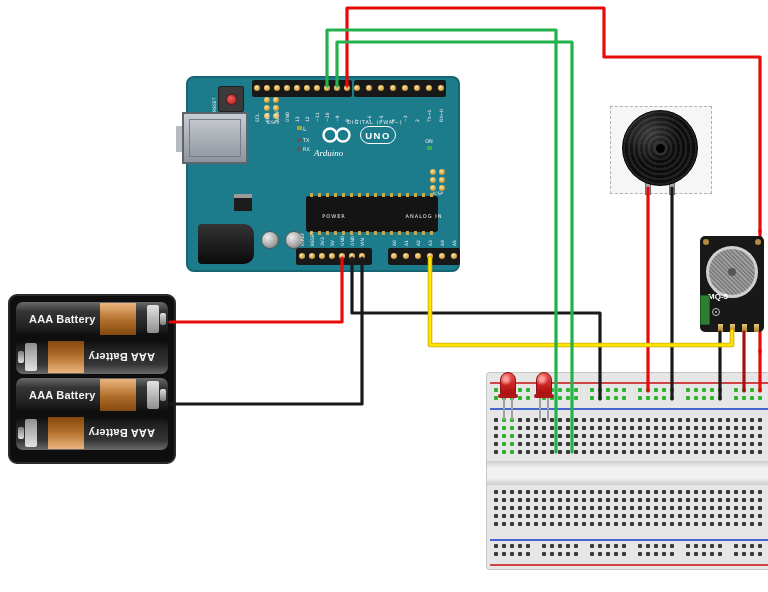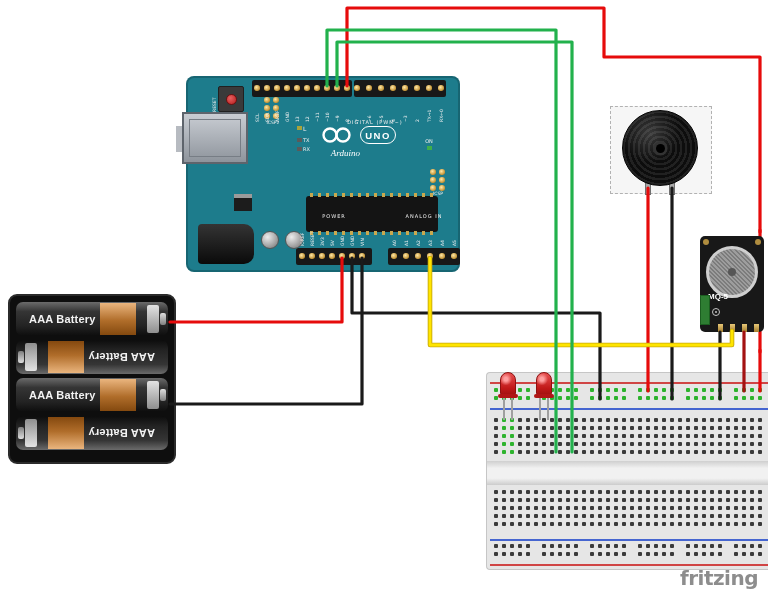--- a/index.html
+++ b/index.html
@@ -52,21 +52,21 @@
   .pin-dot{position:absolute;width:5.5px;height:5.5px;border-radius:50%;z-index:18;
     background:radial-gradient(circle at 40% 38%,#ffe9a8,#c99a3f 62%,#8a6a20);}
   .vpin{position:absolute;width:9px;height:24px;writing-mode:vertical-rl;transform:rotate(180deg);
     font-size:4.5px;line-height:9px;color:#f0f0f0;z-index:18;overflow:hidden;
     font-family:"DejaVu Sans",sans-serif;}
   .tinytext{position:absolute;color:#efefef;font-size:5px;letter-spacing:1px;text-align:center;z-index:18;
     font-family:"DejaVu Sans",sans-serif;}
   .uno-pill{position:absolute;left:360px;top:126px;width:36px;height:18px;border:1.5px solid #fff;
     border-radius:10px;color:#fff;font-size:9.5px;font-weight:bold;letter-spacing:1.5px;
     line-height:18px;text-align:center;z-index:18;box-sizing:border-box;}
-  .ard-italic{position:absolute;left:314px;top:148px;width:46px;text-align:right;color:#fff;
+  .ard-italic{position:absolute;left:314px;top:148px;width:46px;text-align:left;color:#fff;
     font-family:"Liberation Serif",serif;font-style:italic;font-size:9px;z-index:18;}
   .led-dot{position:absolute;width:5px;height:4px;z-index:18;}
 
   
   .breadboard{position:absolute;left:486px;top:372px;width:282px;height:198px;background:#e6e6e6;
     border:1px solid #c6c6c6;border-right:none;border-radius:4px 0 0 4px;z-index:10;box-sizing:border-box;}
   .bb-line{position:absolute;left:3px;right:0;height:1.6px;}
   .bb-trough{position:absolute;left:0;right:0;top:88px;height:24px;
     background:linear-gradient(180deg,#cfcfcf,#f1f1f1 30%,#f1f1f1 72%,#cccccc);}
   #bb-holes{position:absolute;left:0;top:0;width:768px;height:592px;z-index:11;}
@@ -782,14 +782,13 @@
       <polyline points="648,188 648,391" fill="none" stroke="#e60b0b" stroke-width="3.2" stroke-linecap="round" stroke-linejoin="round"></polyline>
       <polyline points="672,188 672,399" fill="none" stroke="#1a1a1a" stroke-width="3.2" stroke-linecap="round" stroke-linejoin="round"></polyline>
       <polyline points="720,332 720,399" fill="none" stroke="#1a1a1a" stroke-width="3.2" stroke-linecap="round" stroke-linejoin="round"></polyline>
       <polyline points="744,332 744,391" fill="none" stroke="#a31212" stroke-width="3.2" stroke-linecap="round" stroke-linejoin="round"></polyline>
       <polyline points="430,258 430,345 732,345 732,331" fill="none" stroke="#c8a90a" stroke-width="4.6" stroke-linecap="round" stroke-linejoin="round"></polyline>
       <polyline points="430,258 430,345 732,345 732,331" fill="none" stroke="#ffe500" stroke-width="2.8" stroke-linecap="round" stroke-linejoin="round"></polyline>
       <polyline points="327,86 327,30 556,30 556,452" fill="none" stroke="#22b14c" stroke-width="3.2" stroke-linecap="round" stroke-linejoin="round"></polyline>
       <polyline points="337,86 337,42 572,42 572,452" fill="none" stroke="#22b14c" stroke-width="3.2" stroke-linecap="round" stroke-linejoin="round"></polyline>
     </svg>
 
-  <div class="watermark">fritzing</div>
 </div>
 
 </body></html>

